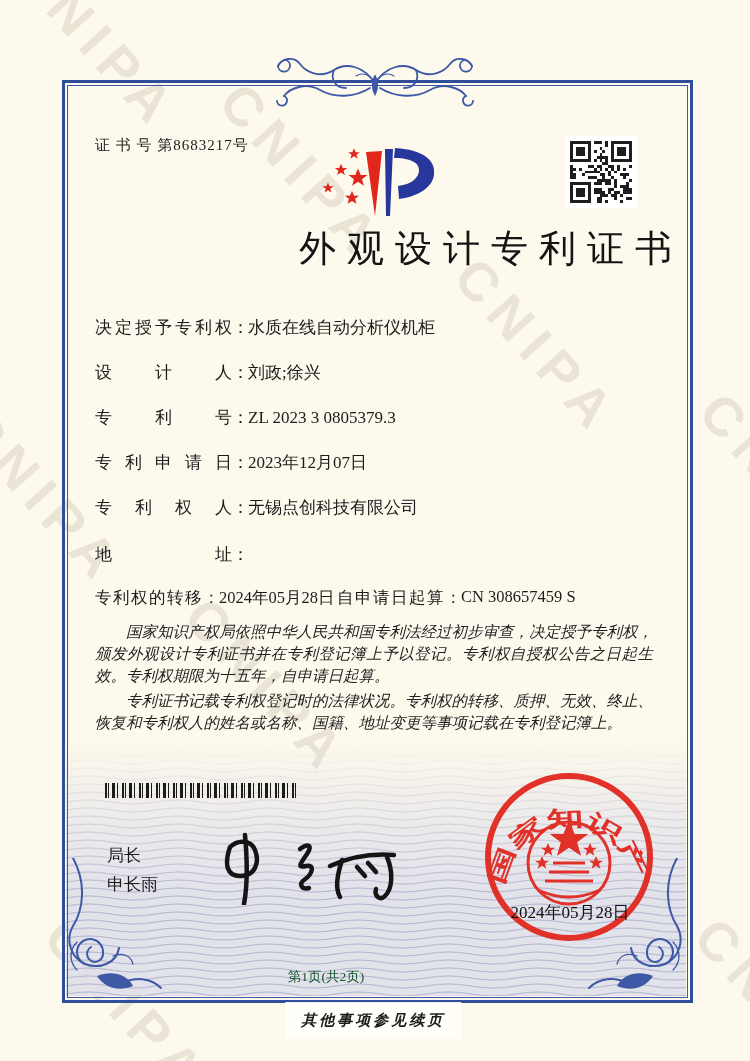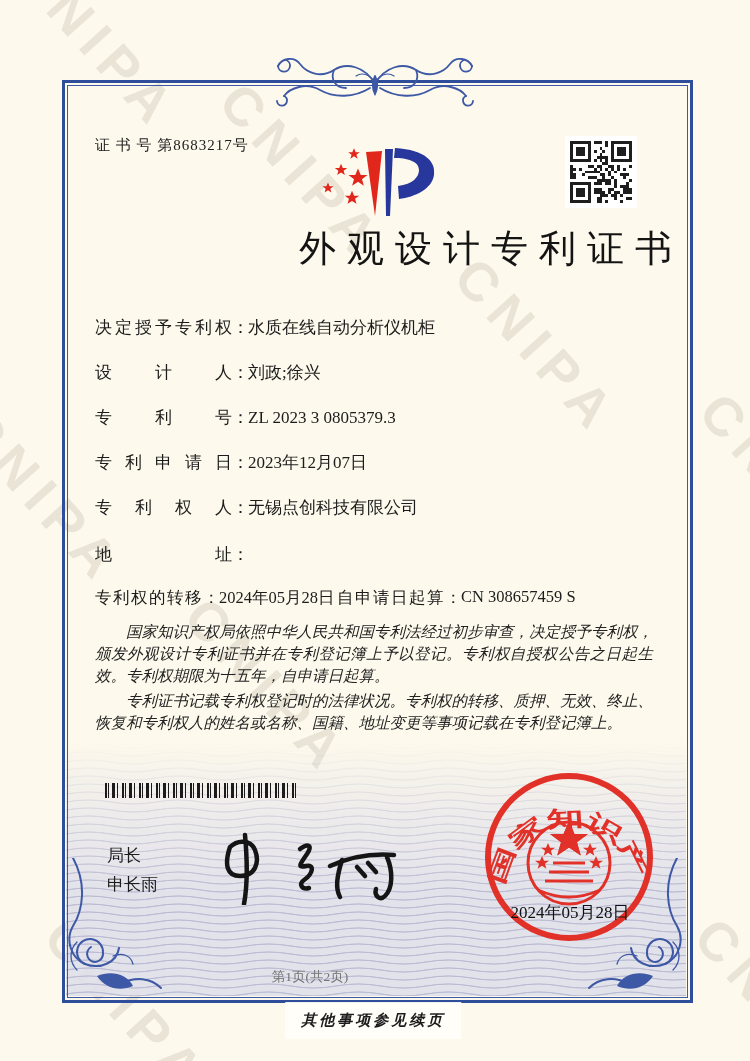--- a/index.html
+++ b/index.html
@@ -37,21 +37,21 @@
     background:repeating-linear-gradient(90deg,#1b1b1b 0 2px,transparent 2px 3px,
       #1b1b1b 3px 4px,transparent 4px 7px,#1b1b1b 7px 10px,transparent 10px 12px,
       #1b1b1b 12px 13px,transparent 13px 17px);}
   .sig-title{position:absolute;left:107px;top:844px;font-size:17px;z-index:3;}
   .sig-name{position:absolute;left:107px;top:873px;font-size:17px;z-index:3;}
   .signature{position:absolute;left:200px;top:803px;width:220px;height:102px;z-index:3;}
   .seal{position:absolute;left:480px;top:768px;width:178px;height:178px;z-index:4;opacity:.94;}
   .seal-date{position:absolute;left:495px;top:901px;width:150px;text-align:center;
              font-size:17px;color:#111;z-index:5;}
   .page-info{position:absolute;left:0;top:968px;width:620px;text-align:center;
-             font-size:13.5px;color:#737373;z-index:3;}
+             font-size:13.5px;color:#14532d;z-index:3;padding-left:16px;}
   .footer-note{position:absolute;left:50%;top:1002px;transform:translateX(-51%);
                background:rgba(255,254,248,.92);padding:9px 16px;font-size:15px;
                font-style:italic;font-weight:600;letter-spacing:3px;z-index:3;}
 </style>
 </head>
 <body>
 
 <div class="page">
 
   <div class="wm" style="left:-10px;top:10px">CNIPA</div>

